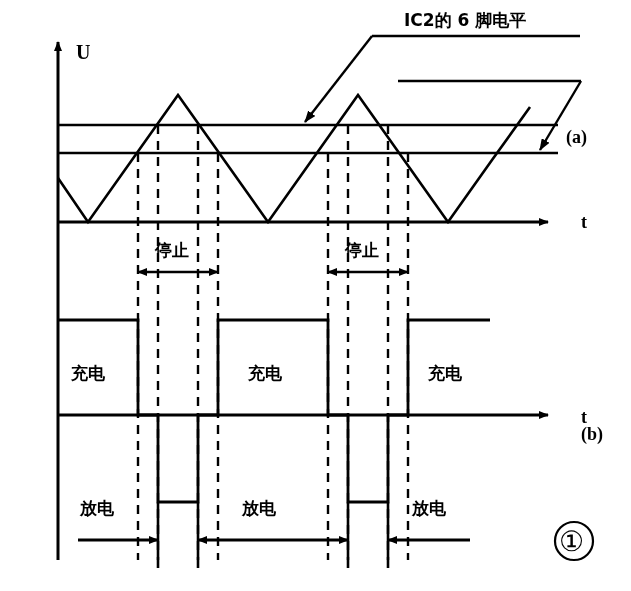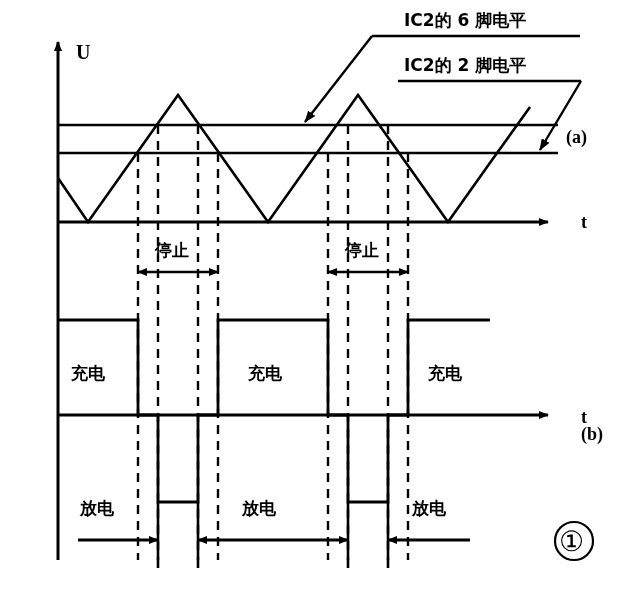--- a/index.html
+++ b/index.html
@@ -128,21 +128,20 @@
     <g stroke="#000" stroke-width="2.8" fill="none">
       <line x1="78" y1="540" x2="158" y2="540" marker-end="url(#ah)"></line>
       <line x1="198" y1="540" x2="348" y2="540" marker-start="url(#ahr)" marker-end="url(#ah)"></line>
       <line x1="388" y1="540" x2="470" y2="540" marker-start="url(#ahr)"></line>
     </g>
 
     <circle cx="574" cy="541" r="19" fill="none" stroke="#000" stroke-width="2.2"></circle>
   </svg>
 
   <div class="lbl cn lbl-ic6">IC2的 6 脚电平</div>
-  <div class="lbl cn lbl-ic2">IC2的 2 脚电平</div>
 
   <div class="lbl ser lbl-u">U</div>
   <div class="lbl ser lbl-ta">t</div>
   <div class="lbl ser lbl-a">(a)</div>
   <div class="lbl ser lbl-tb">t</div>
   <div class="lbl ser lbl-b">(b)</div>
 
   <div class="lbl cn lbl-stop1">停止</div>
   <div class="lbl cn lbl-stop2">停止</div>
 

